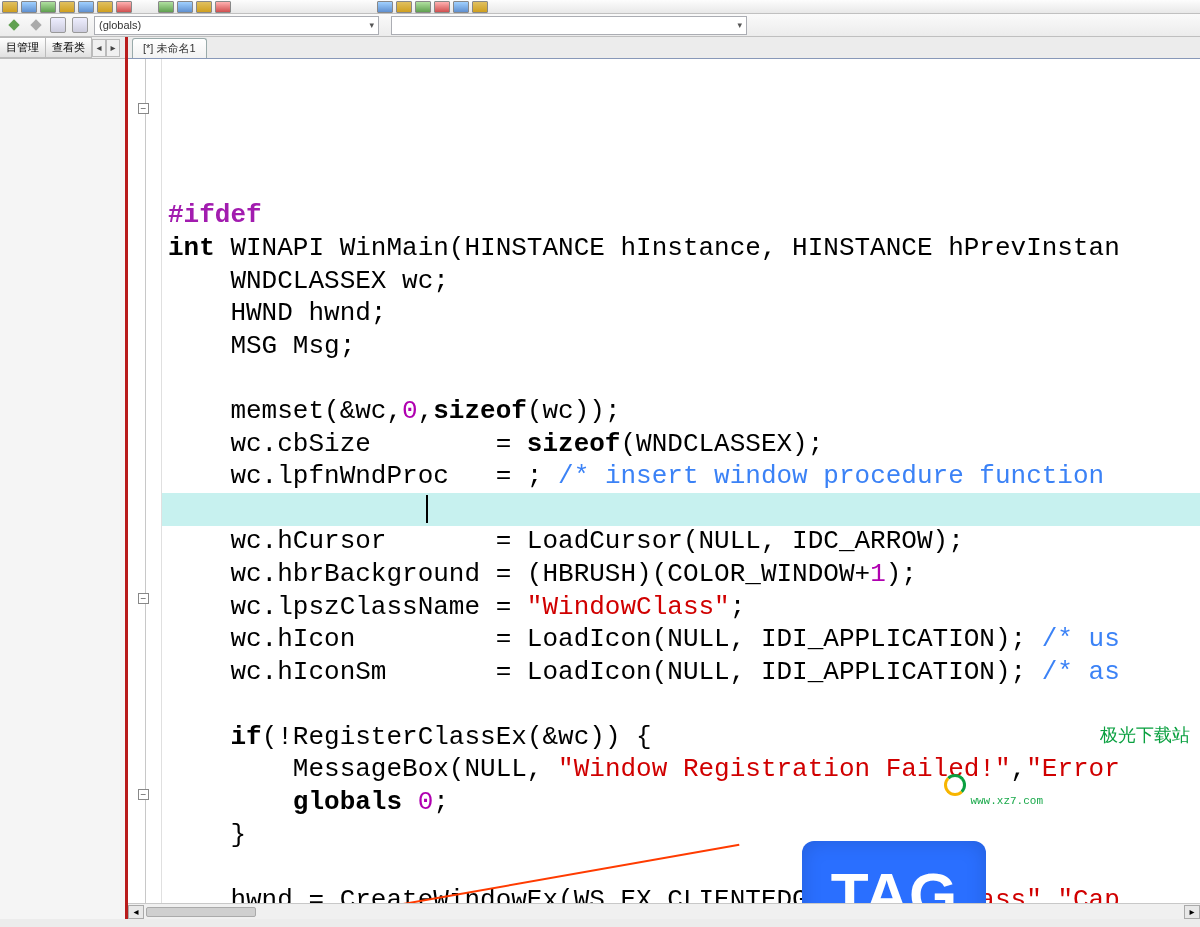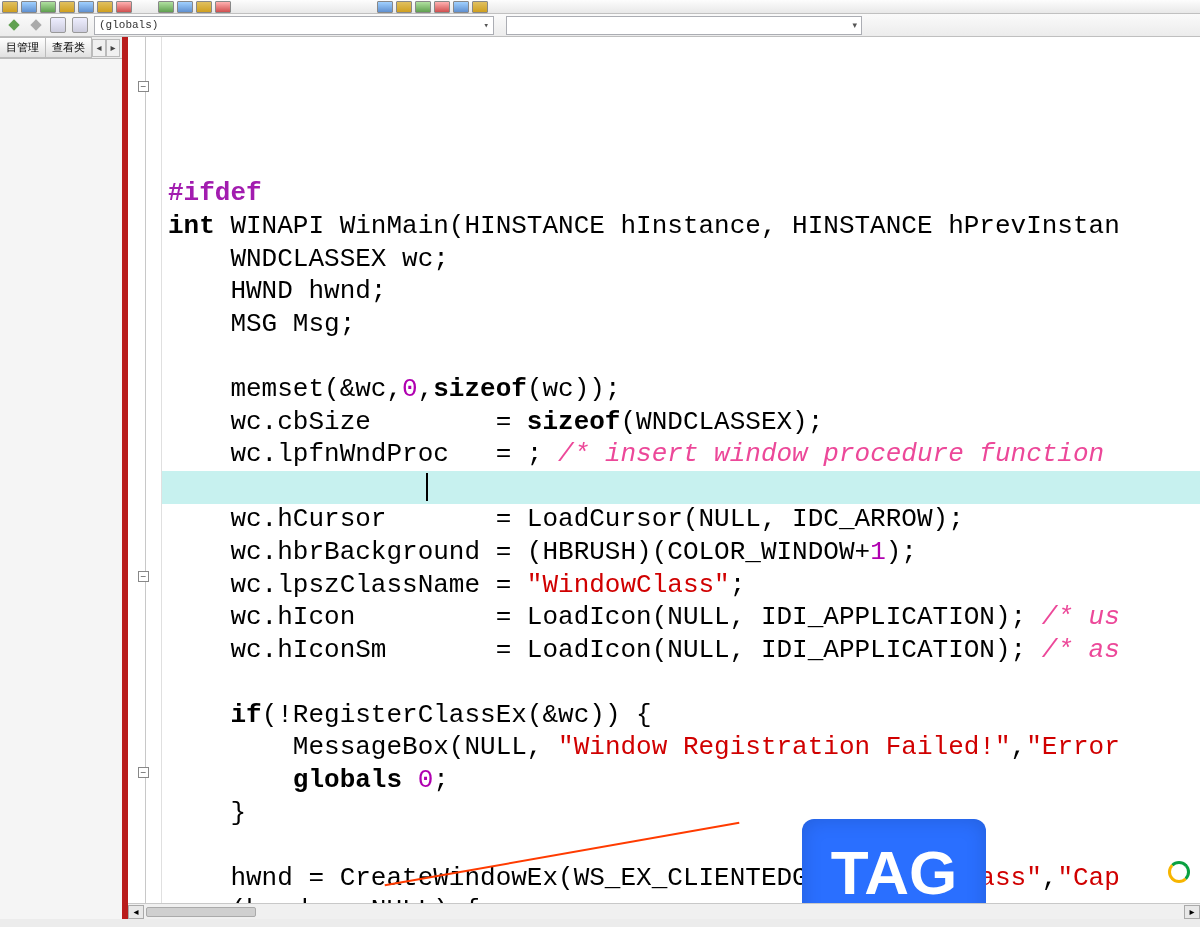--- a/index.html
+++ b/index.html
@@ -41,32 +41,32 @@
 .mini-icon { width:16px; height:16px; border:1px solid #999; background:linear-gradient(#eef,#ccd); border-radius:2px; }
 .combo {
   height: 19px;
   background: #fff;
   border: 1px solid #abadb3;
   display: flex; align-items: center;
   font-size: 11px;
   color: #333;
   padding: 0 4px;
 }
-.combo.scope { width: 400px; font-family: Liberation Mono, monospace; }
+.combo.scope { width: 285px; }
 .combo.empty { width: 356px; margin-left: 6px; }
 .combo .arrow { margin-left:auto; font-size:9px; color:#555; }
 
 .main {
   display: flex;
   height: calc(927px - 14px - 23px - 8px);
 }
 .sidebar {
   width: 128px;
   background: #f5f5f5;
-  border-right: 6px solid #b91c1c;
+  border-right: 3px solid #b91c1c;
 }
 .side-tabs {
   display: flex;
   align-items: center;
   background: #ececec;
   border-bottom: 1px solid #bbb;
   height: 22px;
   font-size: 11px;
 }
 .side-tab {
@@ -139,21 +139,21 @@
   background:#c7f1ef;
 }
 .caret-mark {
   position:absolute;
   width:2px; height:28px; background:#000;
 }
 .tok-pp { color:#a21caf; font-weight:bold; }
 .tok-kw { color:#000; font-weight:bold;font-family:Liberation Mono, monospace; }
 .tok-num { color:#b000b0; }
 .tok-str { color:#d00000; }
-.tok-cm { color:#ec4899; font-style:italic; }
+.tok-cm { color:#3b82f6; }
 
 .watermark {
   position:absolute;
   left:340px; top:780px;
   font-family:"Microsoft YaHei",sans-serif;
   pointer-events:none;
 }
 .watermark .redline {
   position:absolute; left:-120px; top:36px;
   width:360px; height:2px; background:#ff3b00;
@@ -235,20 +235,23 @@
   <div class="sidebar">
     <div class="side-tabs">
       <div class="side-tab">目管理</div>
       <div class="side-tab">查看类</div>
       <div class="nav-btn">◂</div>
       <div class="nav-btn">▸</div>
     </div>
   </div>
 
   <div class="editor-col">
+    <div class="file-tabs">
+      <div class="file-tab">[*] 未命名1</div>
+    </div>
 
     <div class="editor-wrap">
       <div class="gutter">
         <div class="fold-line"></div>
         <div class="fold-box" style="top:44px">−</div>
         <div class="fold-box" style="top:534px">−</div>
         <div class="fold-box" style="top:730px">−</div>
       </div>
 
       <div class="code">
@@ -283,20 +286,24 @@
 </div>
 
         <div class="watermark">
           <div class="redline"></div>
           
           
         </div>
         <div class="tag-blob">TAG</div>
         <div class="jg-logo">
           <span class="swirl"></span>
+          <span>
+            <span>极光下载站</span>
+            <span class="sub">www.xz7.com</span>
+          </span>
         </div>
       </div>
     </div>
 
     <div class="hscroll">
       <div class="btn">◂</div>
       <div class="thumb"></div>
       <div style="flex:1"></div>
       <div class="btn">▸</div>
     </div>

